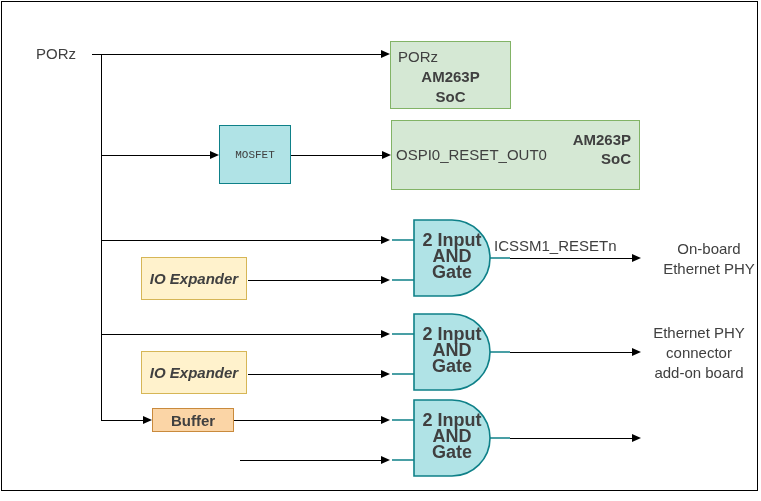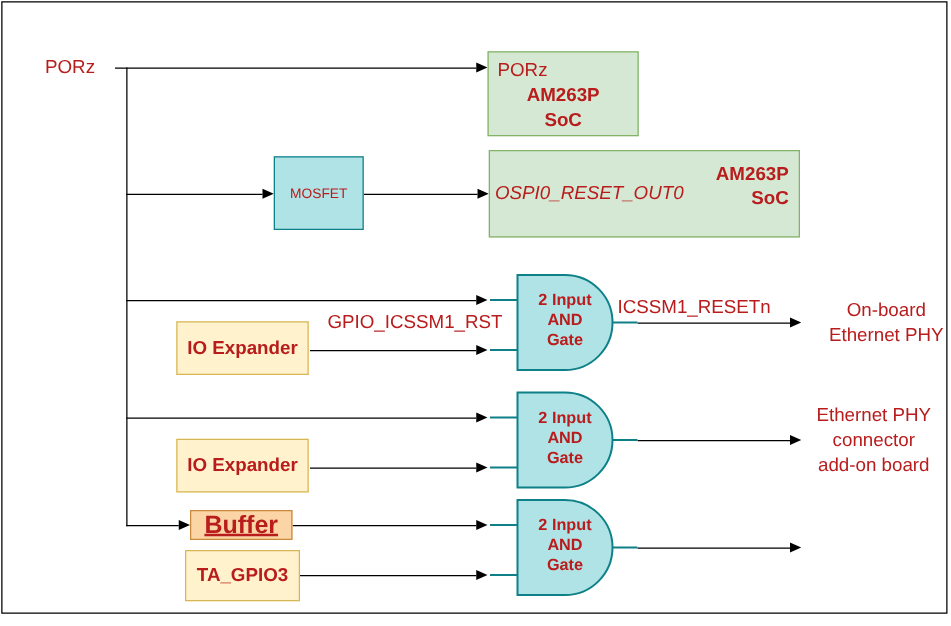--- a/index.html
+++ b/index.html
@@ -5,45 +5,45 @@
   :root{
     --green_fill:#d5e8d4; --green_stroke:#82b366;
     --teal_fill:#b0e3e6;  --teal_stroke:#0e8088;
     --yellow_fill:#fff2cc;--yellow_stroke:#d6b656;
     --orange_fill:#fbd5a6;--orange_stroke:#c98a3c;
     --wire:#000000; --bg:#ffffff;
   }
   html,body{margin:0;padding:0;background:#fff;}
   .canvas{
     position:relative;width:761px;height:501px;background:var(--bg);
-    font-family:"Liberation Sans",sans-serif;color:#b91c1c;overflow:hidden;
+    font-family:"Liberation Sans",sans-serif;color:#404040;overflow:hidden;
   }
   .frame{position:absolute;left:1px;top:1px;width:755px;height:488px;border:1px solid #000;}
   .lbl{position:absolute;font-size:15px;white-space:nowrap;}
   .wh{position:absolute;height:1px;background:var(--wire);}
   .wv{position:absolute;width:1px;background:var(--wire);}
   .ah{position:absolute;width:0;height:0;border-top:4px solid transparent;
       border-bottom:4px solid transparent;border-left:9px solid var(--wire);}
   .box{position:absolute;box-sizing:border-box;display:flex;align-items:center;
        justify-content:center;text-align:center;}
   .green{background:var(--green_fill);border:1px solid var(--green_stroke);}
-  .teal{background:var(--teal_fill);border:1px solid var(--teal_stroke);}
-  .yellow{background:var(--yellow_fill);border:1px solid var(--yellow_stroke);}
+  .teal{background:var(--teal_fill);border:1px solid var(--teal_stroke);font-family:Liberation Mono, monospace;}
+  .yellow{background:var(--yellow_fill);border:1px solid var(--yellow_stroke);font-style:italic;}
   .orange{background:var(--orange_fill);border:1px solid var(--orange_stroke);}
   .soc1{display:block;text-align:center;font-size:15px;padding-top:4px;}
   .soc1 .pin{display:block;text-align:left;padding-left:7px;line-height:21px;}
   .soc1 b{display:block;line-height:20px;}
   .soc2{display:block;position:relative;font-size:15px;}
-  .soc2 .pin{position:absolute;left:4px;top:25px;font-style:italic;}
+  .soc2 .pin{position:absolute;left:4px;top:25px;}
   .soc2 .chip{position:absolute;right:8px;top:9px;text-align:right;font-weight:bold;line-height:19px;}
   .gate{position:absolute;}
   .gate-lead{stroke:var(--teal_stroke);stroke-width:1.6;fill:none;}
   .gate-body{fill:var(--teal_fill);stroke:var(--teal_stroke);stroke-width:1.6;}
   .gate-text{position:absolute;width:96px;text-align:center;font-weight:bold;
-             font-size:13px;line-height:16px;}
+             font-size:18px;line-height:16px;}
   .sig{position:absolute;font-size:15px;white-space:nowrap;}
   .dest{position:absolute;text-align:center;font-size:15px;line-height:20px;}
   .bold{font-weight:bold;}
 </style>
 </head>
 <body>
 
 <div class="canvas">
   <div class="frame"></div>
 
@@ -91,23 +91,22 @@
     <span class="pin">OSPI0_RESET_OUT0</span>
     <span class="chip"><span>AM263P</span><br><span>SoC</span></span>
   </div>
 
   <div class="box teal" style="left:219px;top:125px;width:72px;height:59px;font-size:11px;">MOSFET</div>
 
   <div class="box yellow bold" style="left:141px;top:257px;width:106px;height:43px;font-size:15px;">IO Expander</div>
 
   <div class="box yellow bold" style="left:141px;top:351px;width:106px;height:43px;font-size:15px;">IO Expander</div>
 
-  <div class="box orange bold" style="left:152px;top:408px;width:82px;height:24px;font-size:20px;text-decoration:underline;">Buffer</div>
+  <div class="box orange bold" style="left:152px;top:408px;width:82px;height:24px;font-size:15px;">Buffer</div>
 
-  <div class="box yellow bold" style="left:148px;top:440px;width:92px;height:41px;font-size:15px;">TA_GPIO3</div>
 
   <svg class="gate" style="left:392px;top:218px;" width="130" height="80" viewBox="0 0 130 80">
     <path class="gate-lead" d="M0,22 H22 M0,62 H22 M98,40 H118"></path>
     <path class="gate-body" d="M22,2 H60 A38,38 0 0 1 60,78 H22 Z"></path>
   </svg>
   <div class="gate-text" style="left:404px;top:232px;">
     <div>2 Input</div>
     <div>AND</div>
     <div>Gate</div>
   </div>
@@ -125,21 +124,20 @@
   <svg class="gate" style="left:392px;top:398px;" width="130" height="80" viewBox="0 0 130 80">
     <path class="gate-lead" d="M0,22 H22 M0,62 H22 M98,40 H118"></path>
     <path class="gate-body" d="M22,2 H60 A38,38 0 0 1 60,78 H22 Z"></path>
   </svg>
   <div class="gate-text" style="left:404px;top:412px;">
     <div>2 Input</div>
     <div>AND</div>
     <div>Gate</div>
   </div>
 
-  <div class="sig" style="left:252px;top:249px;width:160px;text-align:center;">GPIO_ICSSM1_RST</div>
   <div class="sig" style="left:494px;top:237px;text-align:right;">ICSSM1_RESETn</div>
 
   <div class="dest" style="left:648px;top:239px;width:122px;">
     <div>On-board</div>
     <div>Ethernet PHY</div>
   </div>
   <div class="dest" style="left:640px;top:323px;width:118px;">
     <div>Ethernet PHY</div>
     <div>connector</div>
     <div>add-on board</div>

